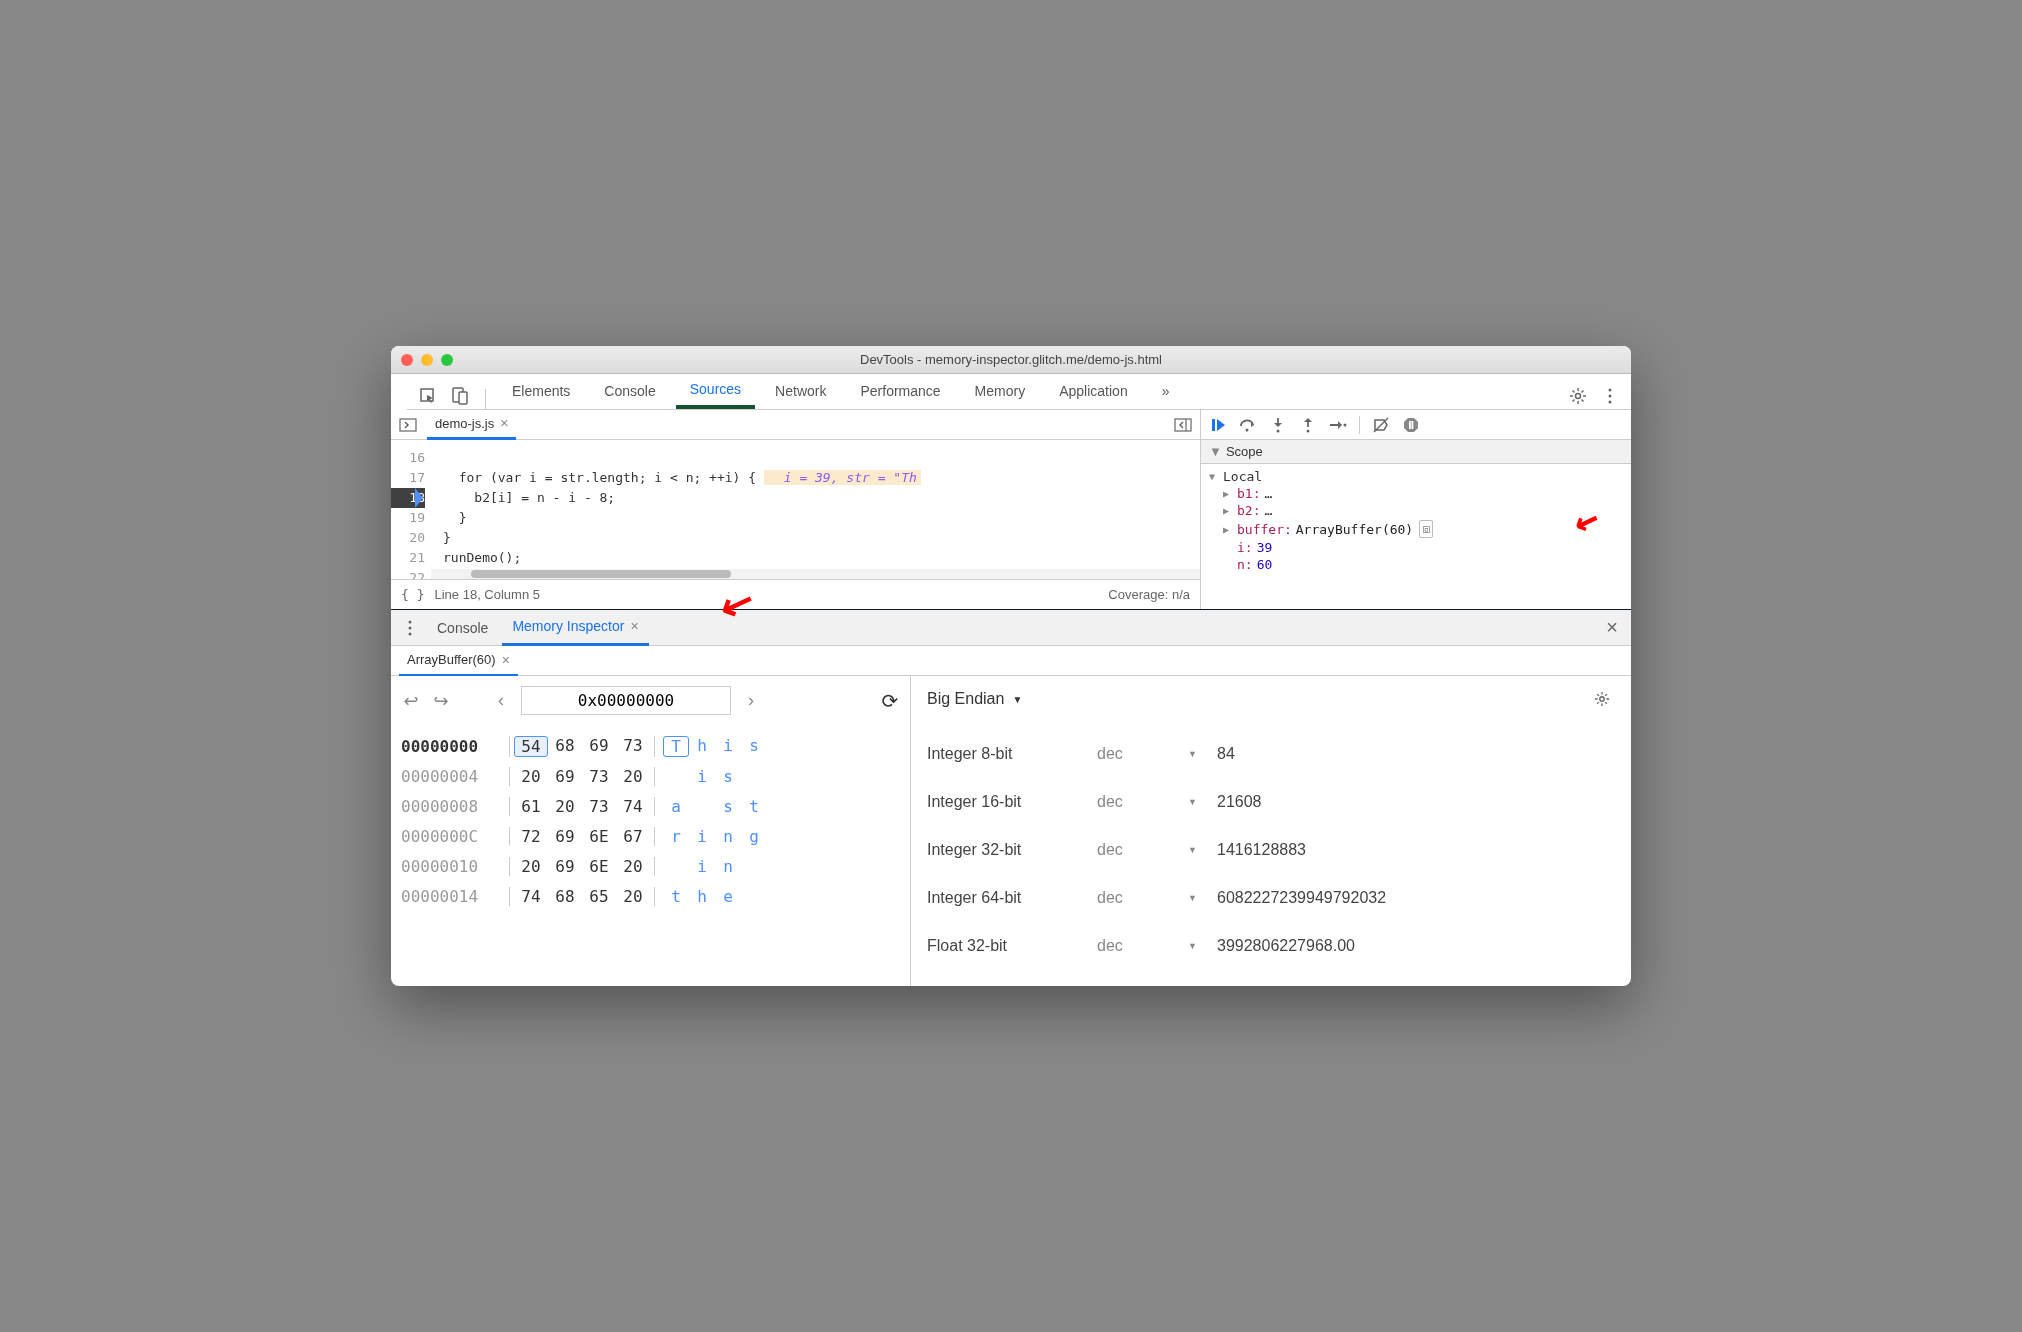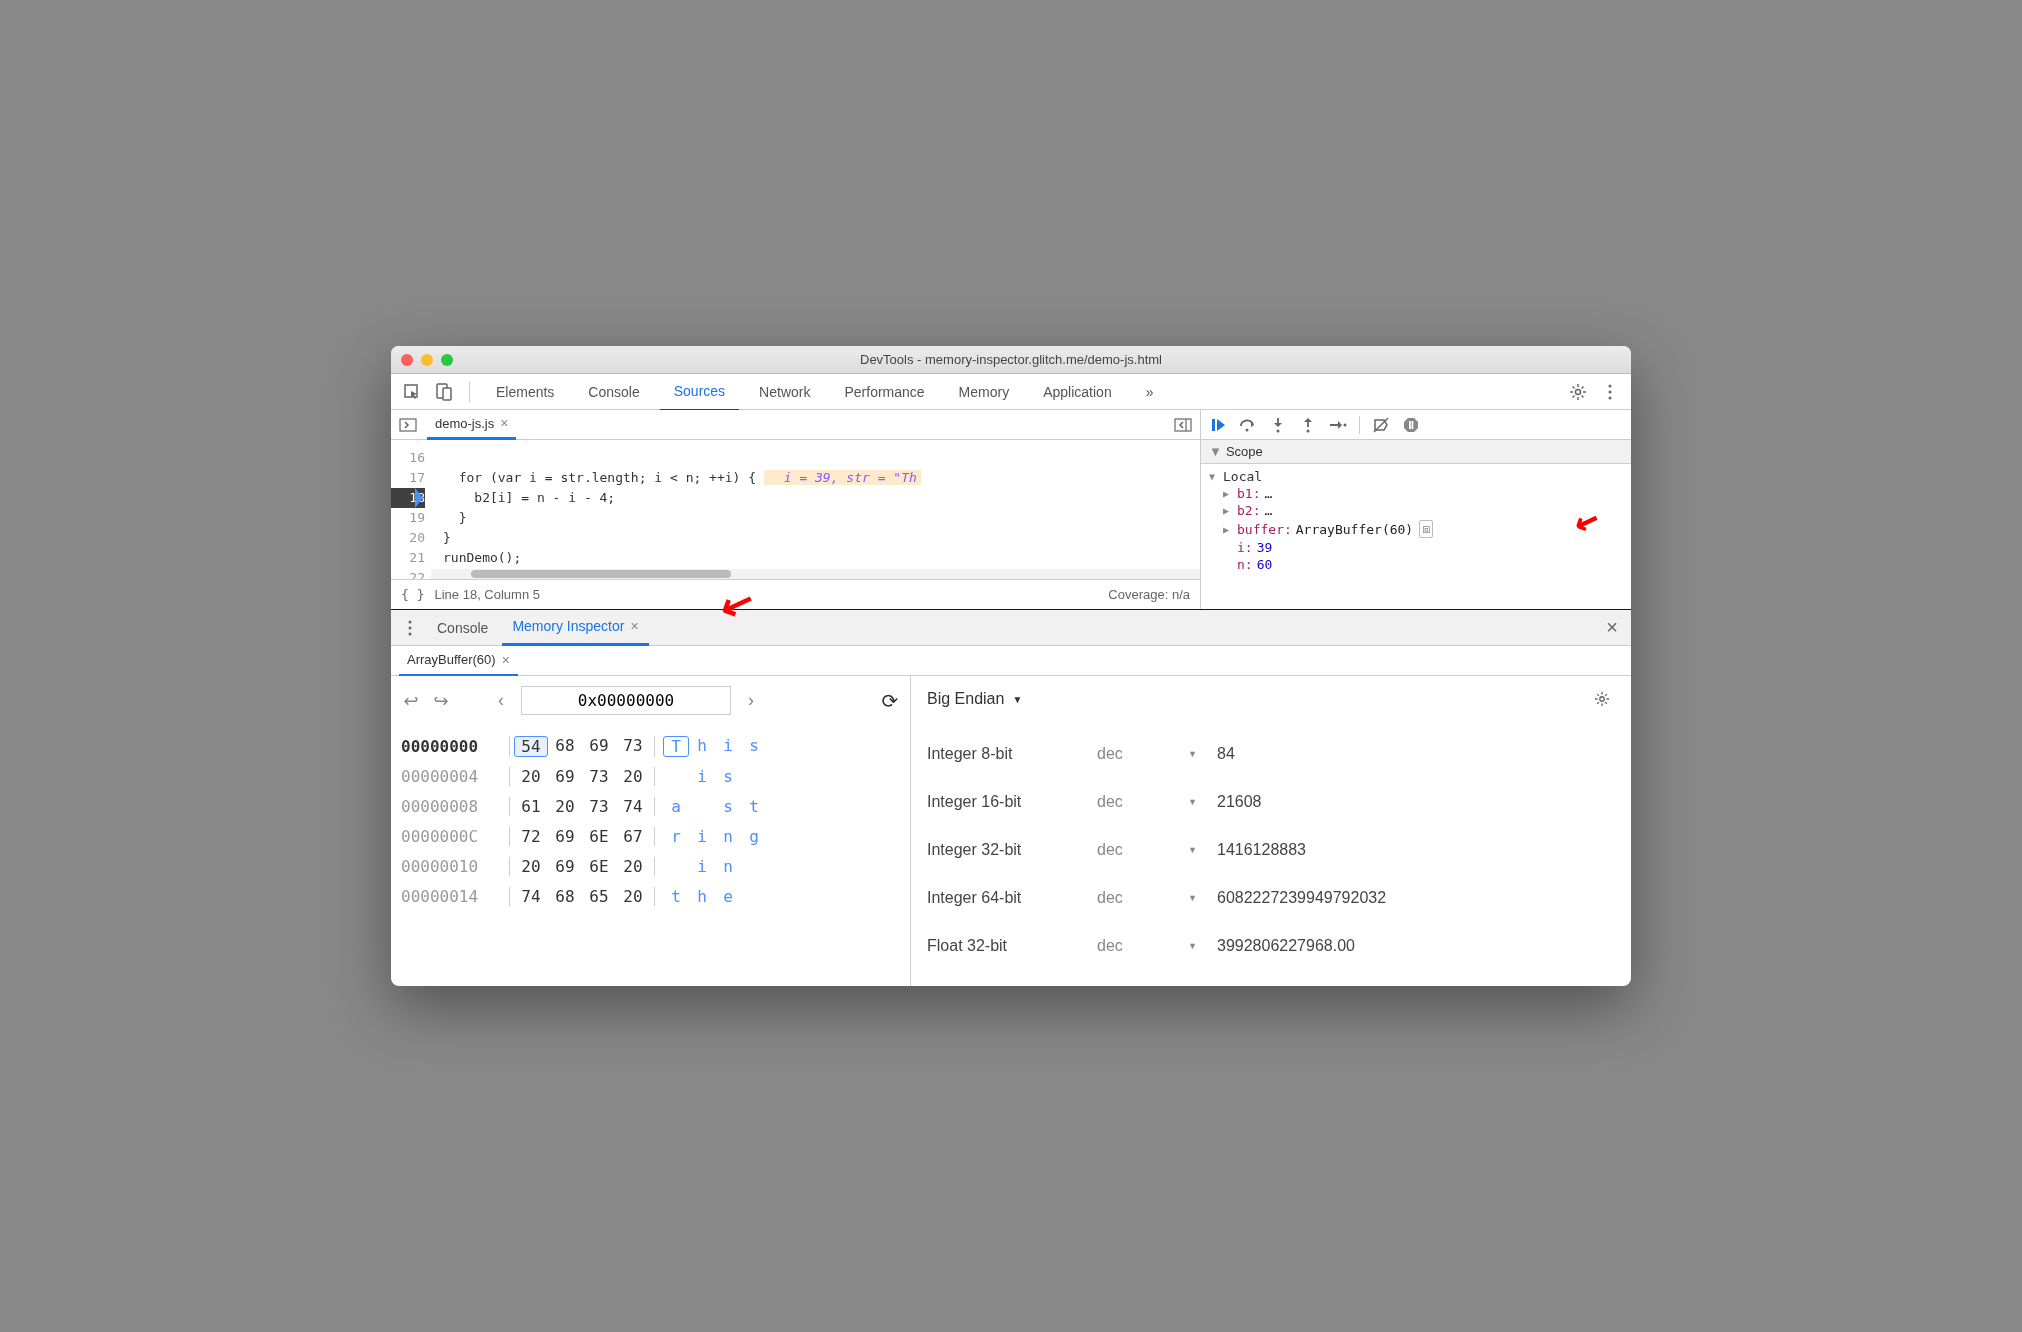--- a/index.html
+++ b/index.html
@@ -4,25 +4,25 @@
 <style>
 * { box-sizing: border-box; margin: 0; padding: 0; }
 body { font-family: -apple-system, BlinkMacSystemFont, "Segoe UI", sans-serif; font-size: 13px; color: #333; background: #888; display: flex; align-items: center; justify-content: center; min-height: 100vh; }
 .window { width: 1240px; background: #fff; border-radius: 8px; box-shadow: 0 20px 60px rgba(0,0,0,0.4); overflow: hidden; }
 .titlebar { height: 28px; background: linear-gradient(#ececec,#dcdcdc); border-bottom: 1px solid #bbb; display: flex; align-items: center; padding: 0 10px; position: relative; }
 .traffic { display: flex; gap: 8px; }
 .tl { width: 12px; height: 12px; border-radius: 50%; }
 .tl.r { background: #ff5f57; } .tl.y { background: #febc2e; } .tl.g { background: #28c840; }
 .titlebar-title { position: absolute; left: 0; right: 0; text-align: center; font-size: 13px; color: #444; pointer-events: none; }
 
-.toolbar { height: 36px; border-bottom: 1px solid #ccc; display: flex; align-items: center; padding: 0 8px; gap: 6px; }
+.toolbar { height: 36px; border-bottom: 1px solid #ccc; display: flex; align-items: flex-end; padding: 0 8px; gap: 6px; margin-left: 16px; }
 .tb-icon { width: 26px; height: 26px; display: flex; align-items: center; justify-content: center; color: #666; cursor: pointer; }
 .tb-sep { width: 1px; height: 20px; background: #ccc; margin: 0 6px; }
 .tab { padding: 0 14px; height: 36px; display: flex; align-items: center; color: #555; cursor: pointer; font-size: 14px; }
-.tab.active { color: #1a73e8; border-bottom: 1px solid #14532d; }
+.tab.active { color: #1a73e8; border-bottom: 4px solid #14532d; }
 .tb-spacer { flex: 1; }
 
 .panes { display: flex; border-bottom: 1px solid #0f172a; height: 200px; }
 .src-pane { flex: 1; display: flex; flex-direction: column; border-right: 1px solid #ccc; min-width: 0; }
 .file-tabs { height: 30px; border-bottom: 1px solid #ccc; display: flex; align-items: center; padding: 0 4px; gap: 6px; }
 .ftab { display: flex; align-items: center; gap: 6px; padding: 0 8px; height: 30px; color: #333; cursor: pointer; font-size: 13px; }
 .ftab.active { border-bottom: 3px solid #1a73e8; }
 .close-x { color: #888; cursor: pointer; font-size: 14px; }
 .ft-spacer { flex: 1; }
 .code-area { flex: 1; overflow: hidden; background: #fff; display: flex; font-family: Menlo, Consolas, monospace; font-size: 13px; line-height: 20px; position: relative; margin-top: 8px; }
@@ -172,21 +172,21 @@
           <div class="ln">17</div>
           <div class="ln bp">18</div>
           <div class="ln">19</div>
           <div class="ln">20</div>
           <div class="ln">21</div>
           <div class="ln">22</div>
         </div>
         <div class="code-lines">
           <div class="code-line"></div>
           <div class="code-line"><span>  for (var i = str.length; i &lt; n; ++i) {</span><span class="inline-val">  i = 39, str = "Th</span></div>
-          <div class="code-line">    b2[i] = n - i - 4;</div>
+          <div class="code-line">    b2[i] = n - i - 8;</div>
           <div class="code-line">  }</div>
           <div class="code-line">}</div>
           <div class="code-line">runDemo();</div>
         </div>
         <div class="h-scroll">
             <div class="h-thumb"></div>
           </div>
       </div>
       <div class="src-status">
         <span style="font-family:monospace;">{ }</span>

